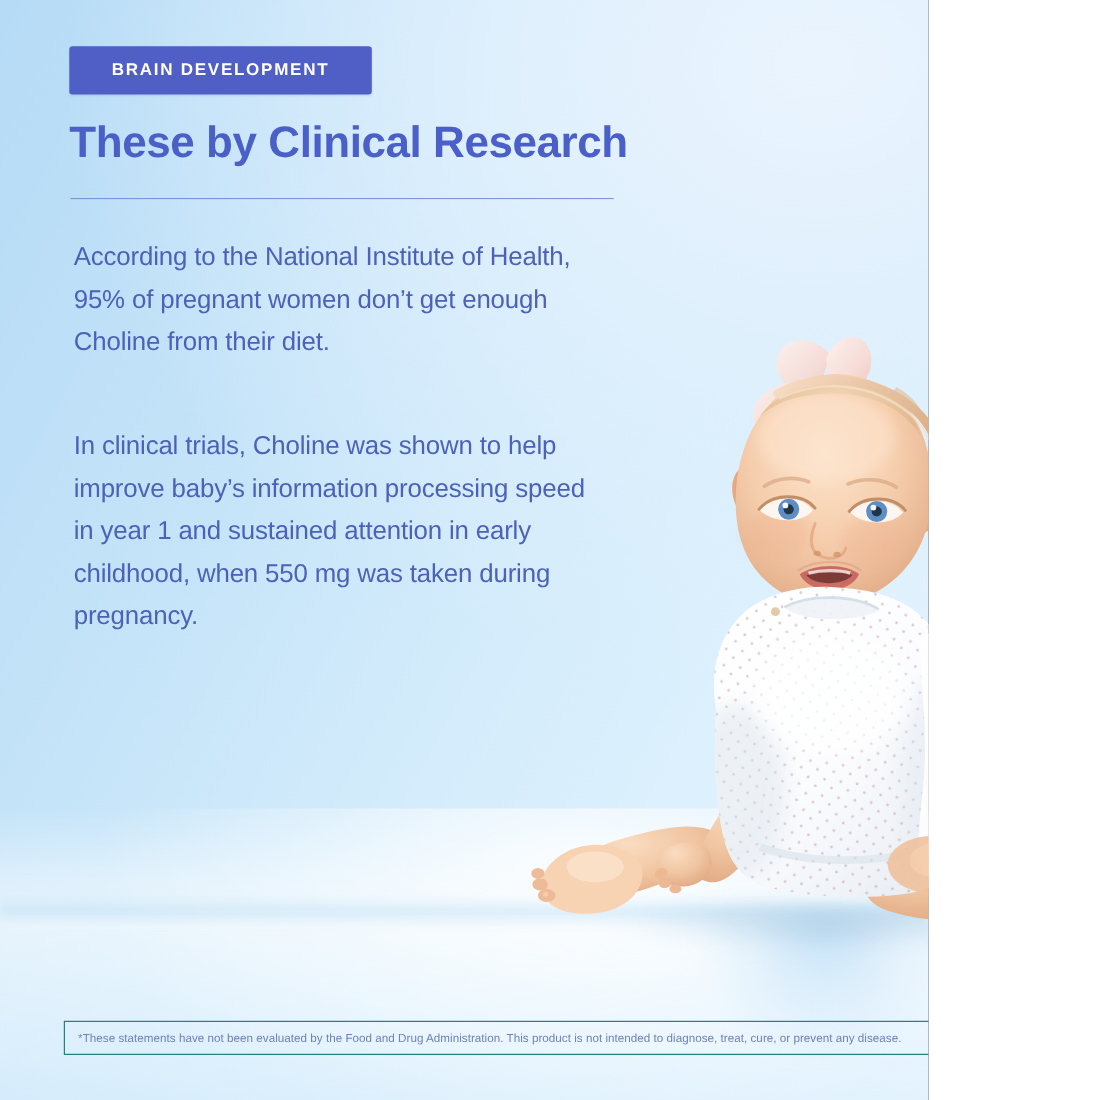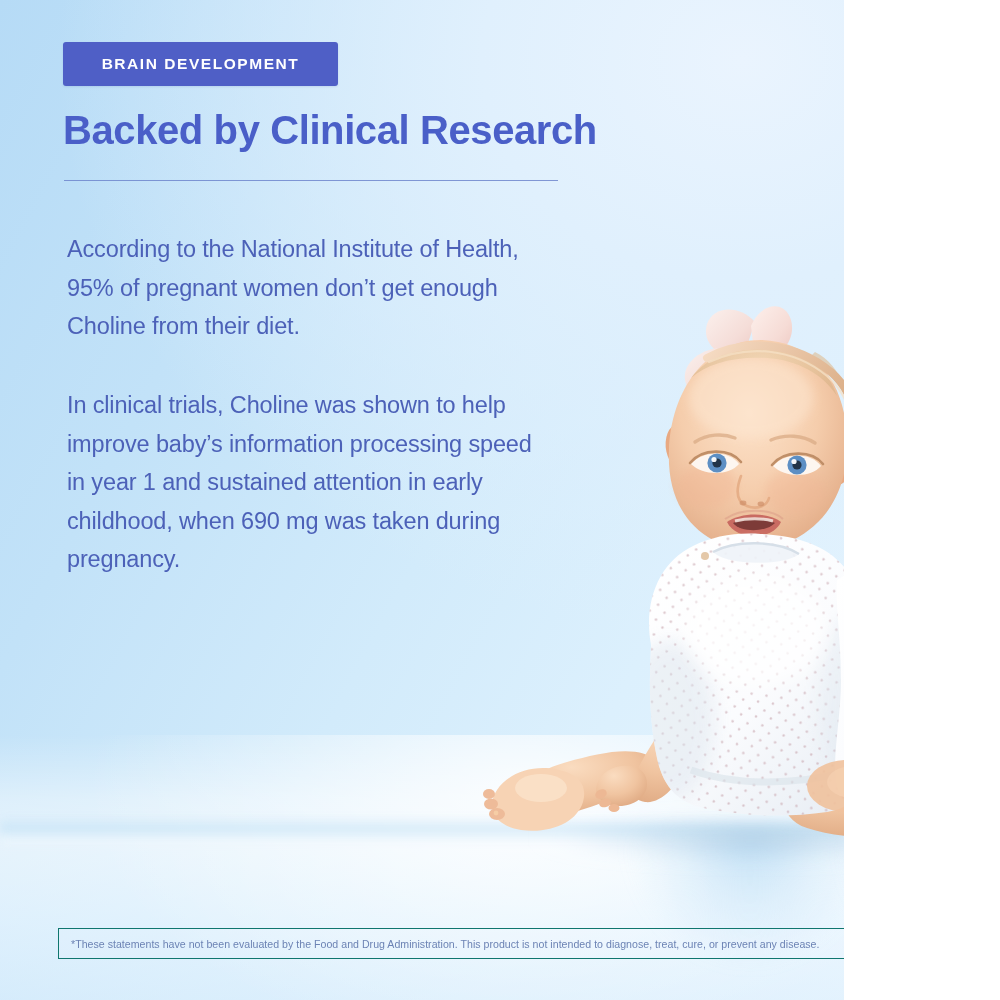--- a/index.html
+++ b/index.html
@@ -93,21 +93,21 @@
   .para {
     position: absolute;
     left: 67px;
     width: 475px;
     color: #4c61b8;
     font-size: 23.5px;
     line-height: 38.5px;
     font-weight: 400;
     letter-spacing: -0.15px;
   }
-  .para-1 { top: 214px; margin-top: 16px; }
+  .para-1 { top: 214px; }
   .para-2 { top: 386px; }
 
   
   .disclaimer-box {
     position: absolute;
     left: 58px; top: 928px;
     width: 885px; height: 31px;
     border: 1px solid #0f766e;
     box-sizing: border-box;
     display: flex;
@@ -354,24 +354,24 @@
 
       <ellipse cx="392" cy="486" rx="40" ry="26" fill="#f0c19c" opacity="0.9"></ellipse>
       <ellipse cx="398" cy="482" rx="26" ry="16" fill="#f6d2b2" opacity="0.6"></ellipse>
     </svg>
   </div>
 
   <div class="badge">
     <span class="badge-label">BRAIN DEVELOPMENT</span>
   </div>
 
-  <div class="headline">Backed by Clinical Research</div>
+  <div class="headline">These by Clinical Research</div>
 
   <div class="divider"></div>
 
   <div class="para para-1">According to the National Institute of Health, 95% of pregnant women don’t get enough Choline from their diet.</div>
-  <div class="para para-2">In clinical trials, Choline was shown to help improve baby’s information processing speed in year 1 and sustained attention in early childhood, when 690 mg was taken during pregnancy.</div>
+  <div class="para para-2">In clinical trials, Choline was shown to help improve baby’s information processing speed in year 1 and sustained attention in early childhood, when 550 mg was taken during pregnancy.</div>
 
   <div class="disclaimer-box">
     <span class="disclaimer-text">*These statements have not been evaluated by the Food and Drug Administration. This product is not intended to diagnose, treat, cure, or prevent any disease.</span>
   </div>
 
 </div>
 
 </body></html>

